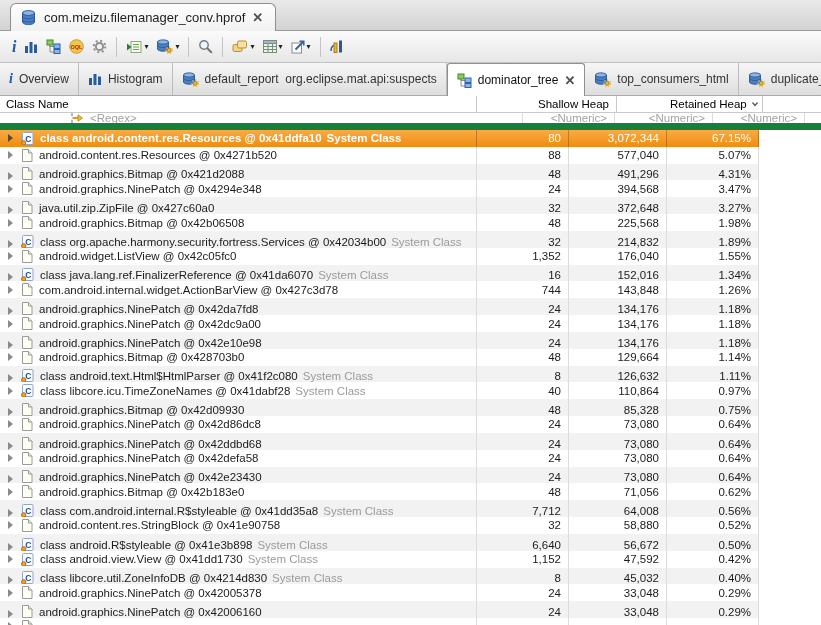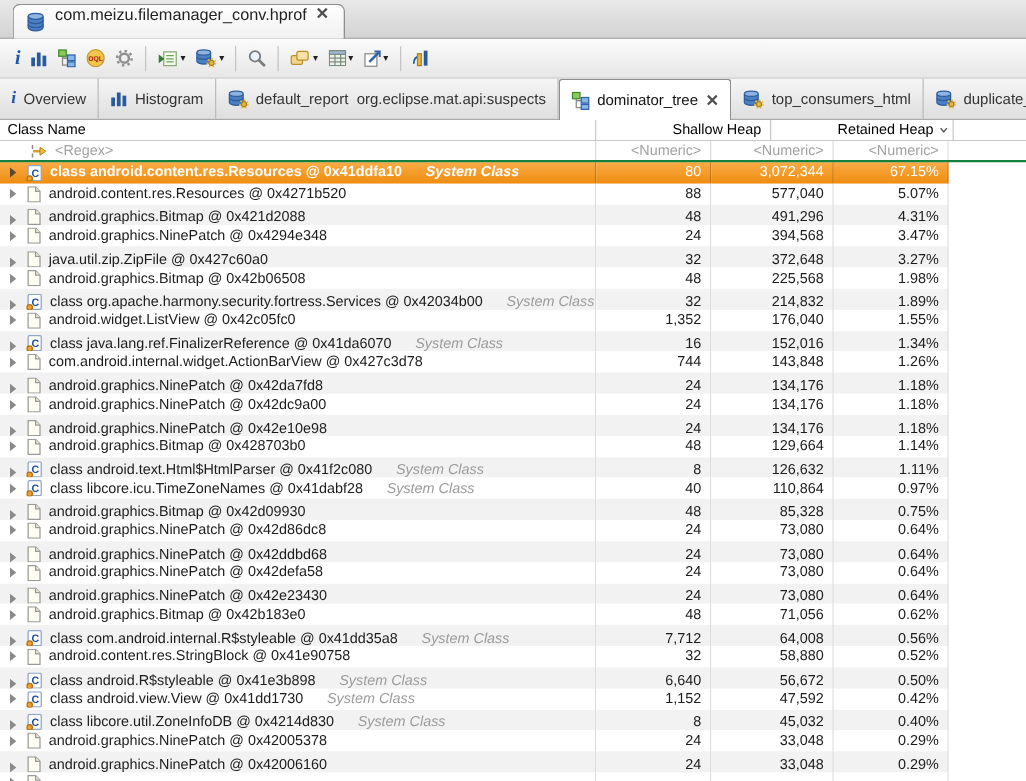--- a/index.html
+++ b/index.html
@@ -3,21 +3,21 @@
 <meta charset="utf-8">
 <style>
   * { box-sizing: border-box; margin: 0; padding: 0; }
   html,body { width:821px; height:625px; overflow:hidden; background:#fff;
     font-family:"Liberation Sans", sans-serif; -webkit-font-smoothing:antialiased; }
 
   
   .win-strip { position:relative; height:31px;
     background:linear-gradient(#e9e9e9,#d3d3d3); border-bottom:1px solid #9b9b9b; }
   .editor-tab { position:absolute; left:10px; bottom:-1px; height:28px; z-index:3;
-    display:flex; gap:7px; padding:0 12px 0 9px;
+    display:flex; align-items:center; gap:7px; padding:0 12px 0 9px;
     background:linear-gradient(#fefefe,#f1f1f1);
     border:1px solid #8f8f8f; border-bottom:none; border-radius:6px 6px 0 0; }
   .editor-tab .title { font-size:13px; color:#222; }
   .tab-close { font-size:13px; font-weight:bold; color:#4f4f4f; cursor:default; line-height:1; }
 
   
   .toolbar { height:32px; display:flex; align-items:center; padding-left:8px;
     background:linear-gradient(#fbfbfb,#e7e7e7); border-bottom:1px solid #c2c2c2; }
   .tool-btn { display:flex; align-items:center; gap:2px; padding:3px 4px; border-radius:3px; }
   .tool-sep { width:1px; height:20px; background:#c4c4c4; margin:0 5px; }
@@ -44,34 +44,34 @@
     border-right:1px solid var(--grid); }
   .c.fill { border-right:none; background:#fff; }
   .c.name { padding-left:6px; }
   .c.num { justify-content:flex-end; padding-right:7px; }
   .c.center { justify-content:center; }
 
   .thead { height:17px; font-size:11.5px; color:#000; border-bottom:1px solid #c9c9c9; background:#fff;gap:48px; }
   .thead .c { border-right-color:#c9c9c9; }
   .sort-ch { margin-left:4px; display:inline-flex; }
 
-  .frow { height:17px; font-size:11.5px; color:#a2a2a2; border-bottom:2px solid #15803d; background:#fff; }
+  .frow { height:17px; font-size:11.5px; color:#a2a2a2; border-bottom:7px solid #15803d; background:#fff;padding-left:46px; }
 
   .row { height:16.83px; font-size:11.5px; color:#1c1c1c; }
   .row .c:not(.fill) { background:#fff; }
   .row.alt .c:not(.fill) { background:#f2f2f2;align-items:flex-end; }
   .row.selected .c:not(.fill) { background:linear-gradient(#f9ab45,#ef8c10);
     border-right-color:rgba(122,61,0,.40); color:#fff; }
   .row.selected .lbl { font-weight:bold; }
   .row.selected .sys { color:#fff; font-weight:bold; }
   .tri { width:0; height:0; border-left:5px solid #8a8a8a; border-top:4px solid transparent;
     border-bottom:4px solid transparent; margin:0 8px 0 2px; flex:0 0 auto; }
   .row.selected .tri { border-left-color:#5d4a2a; }
   .row .icw, .frow .icw { margin-right:6px; flex:0 0 auto; }
-  .sys { color:#9b9b9b; margin-left:19px;font-style:italic; }
+  .sys { color:#9b9b9b; margin-left:5px; }
   .partial { height:16.83px; overflow:hidden; }
 </style>
 </head>
 <body>
 
 <div class="win-strip">
   <div class="editor-tab">
     <span class="icw">
       <svg width="17" height="17" viewBox="0 0 17 17">
         <path d="M2.5 4 v9 c0 1.5 2.8 2.6 6 2.6 s6-1.1 6-2.6 v-9" fill="#4a7fc1" stroke="#2a5a9c"></path>

